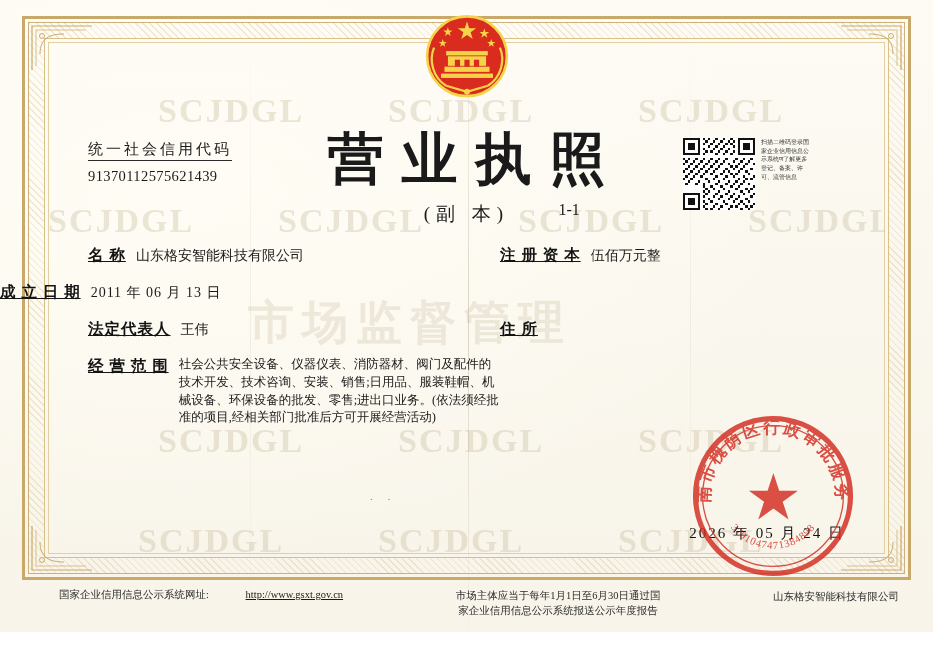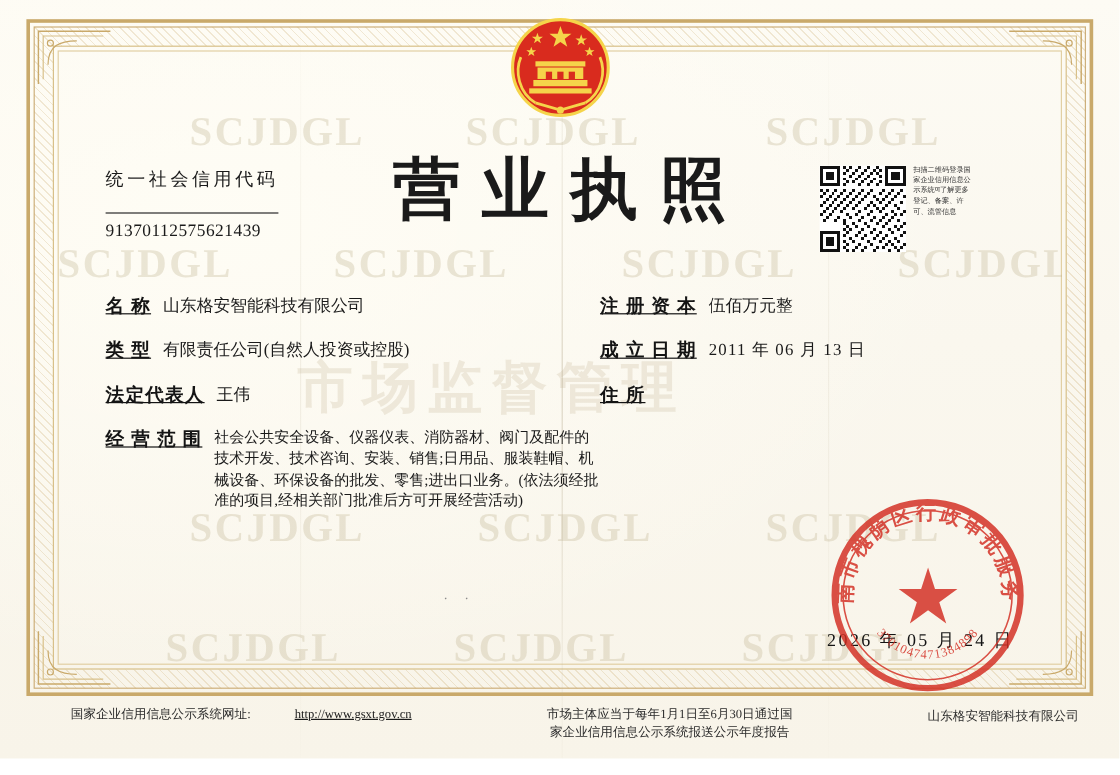--- a/index.html
+++ b/index.html
@@ -168,21 +168,21 @@
     left: 88px;
     top: 140px;
     z-index: 5;
     text-align: left;
   }
   .code-label {
     font-size: 15px;
     letter-spacing: 3px;
     color: #1a1a1a;
     border-bottom: 1px solid #2a2a2a;
-    padding-bottom: 18px;
+    padding-bottom: 1px;
     display: inline-block;
   }
   .code-value {
     margin-top: 7px;
     font-size: 14.5px;
     letter-spacing: 0.4px;
     color: #1a1a1a;
     font-family: "Liberation Serif", serif;
   }
 
@@ -422,20 +422,24 @@
     </svg>
   </div>
 
   <div class="code-block">
     <div class="code-label">统一社会信用代码</div>
     <div class="code-value">91370112575621439</div>
   </div>
 
   <div class="title-block">
     <div class="title-main">营业执照</div>
+    <div class="title-sub-row">
+      <span class="title-sub">(副  本)</span>
+      <span class="title-serial">1-1</span>
+    </div>
   </div>
 
   <div class="qr-wrap">
     <svg class="qr" viewBox="0 0 29 29" shape-rendering="crispEdges">
       <rect width="29" height="29" fill="#ffffff"></rect>
       <g fill="#111111">
         <rect x="0" y="0" width="7" height="1"></rect>
           <rect x="0" y="6" width="7" height="1"></rect>
         <rect x="0" y="0" width="1" height="7"></rect>
           <rect x="6" y="0" width="1" height="7"></rect>
@@ -648,24 +652,20 @@
         <div class="f-label">名    称</div>
         <div class="f-value">山东格安智能科技有限公司</div>
       </div>
       <div class="col-right">
         <div class="f-label">注 册 资 本</div>
         <div class="f-value">伍佰万元整</div>
       </div>
     </div>
 
     <div class="row">
-      <div class="col-left">
-        <div class="f-label">类    型</div>
-        <div class="f-value">有限责任公司(自然人投资或控股)</div>
-      </div>
       <div class="col-right">
         <div class="f-label">成 立 日 期</div>
         <div class="f-value date-line">2011 年  06 月 13 日</div>
       </div>
     </div>
 
     <div class="row">
       <div class="col-left">
         <div class="f-label">法定代表人</div>
         <div class="f-value">王伟</div>

